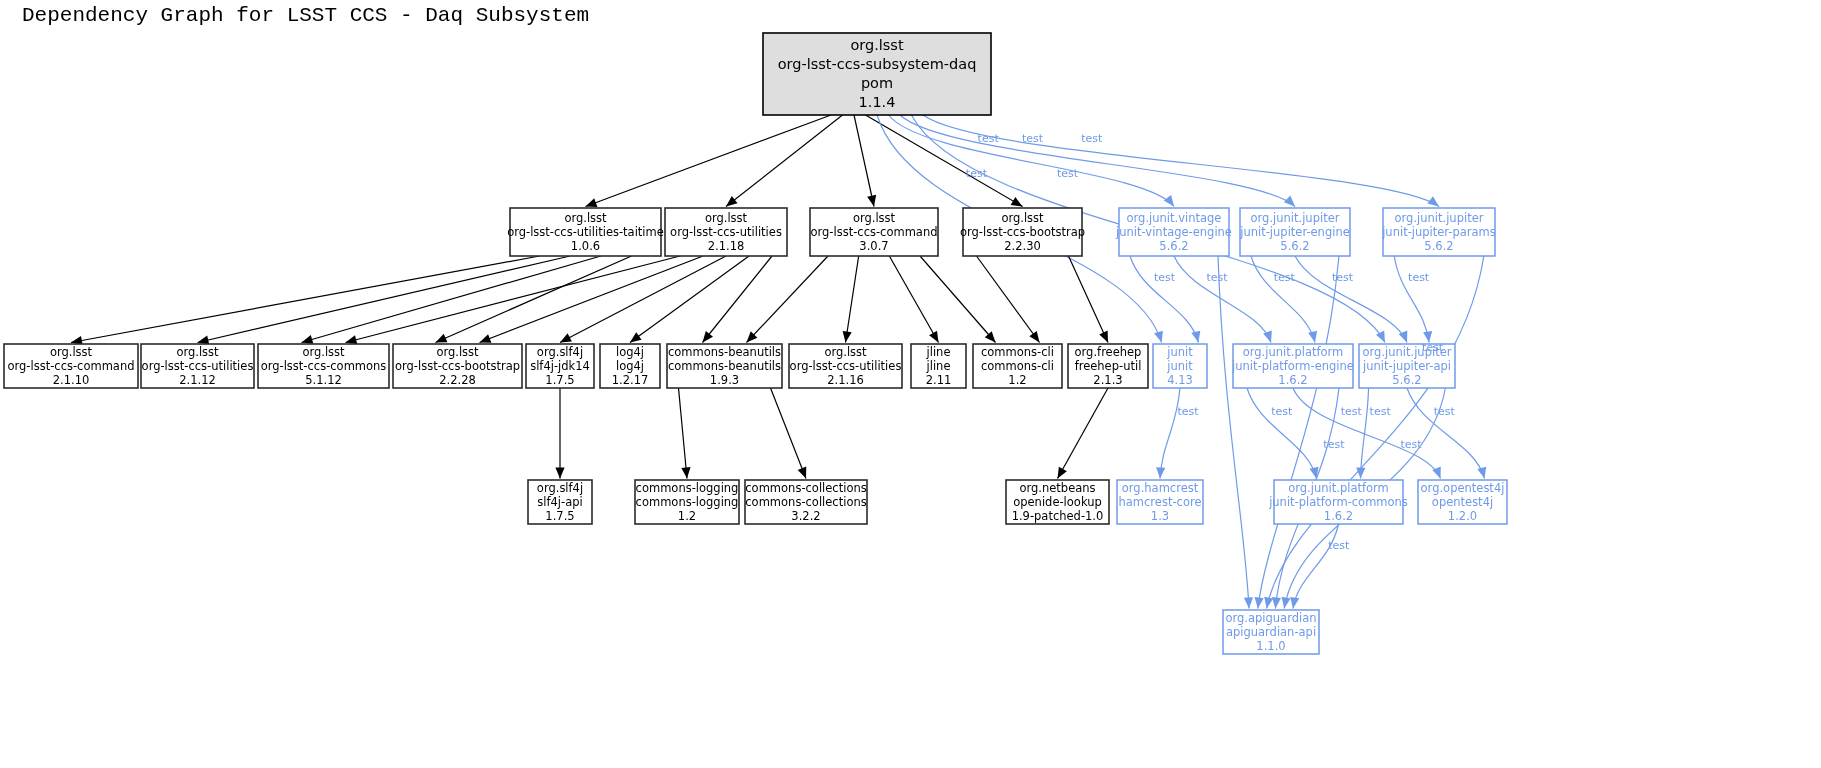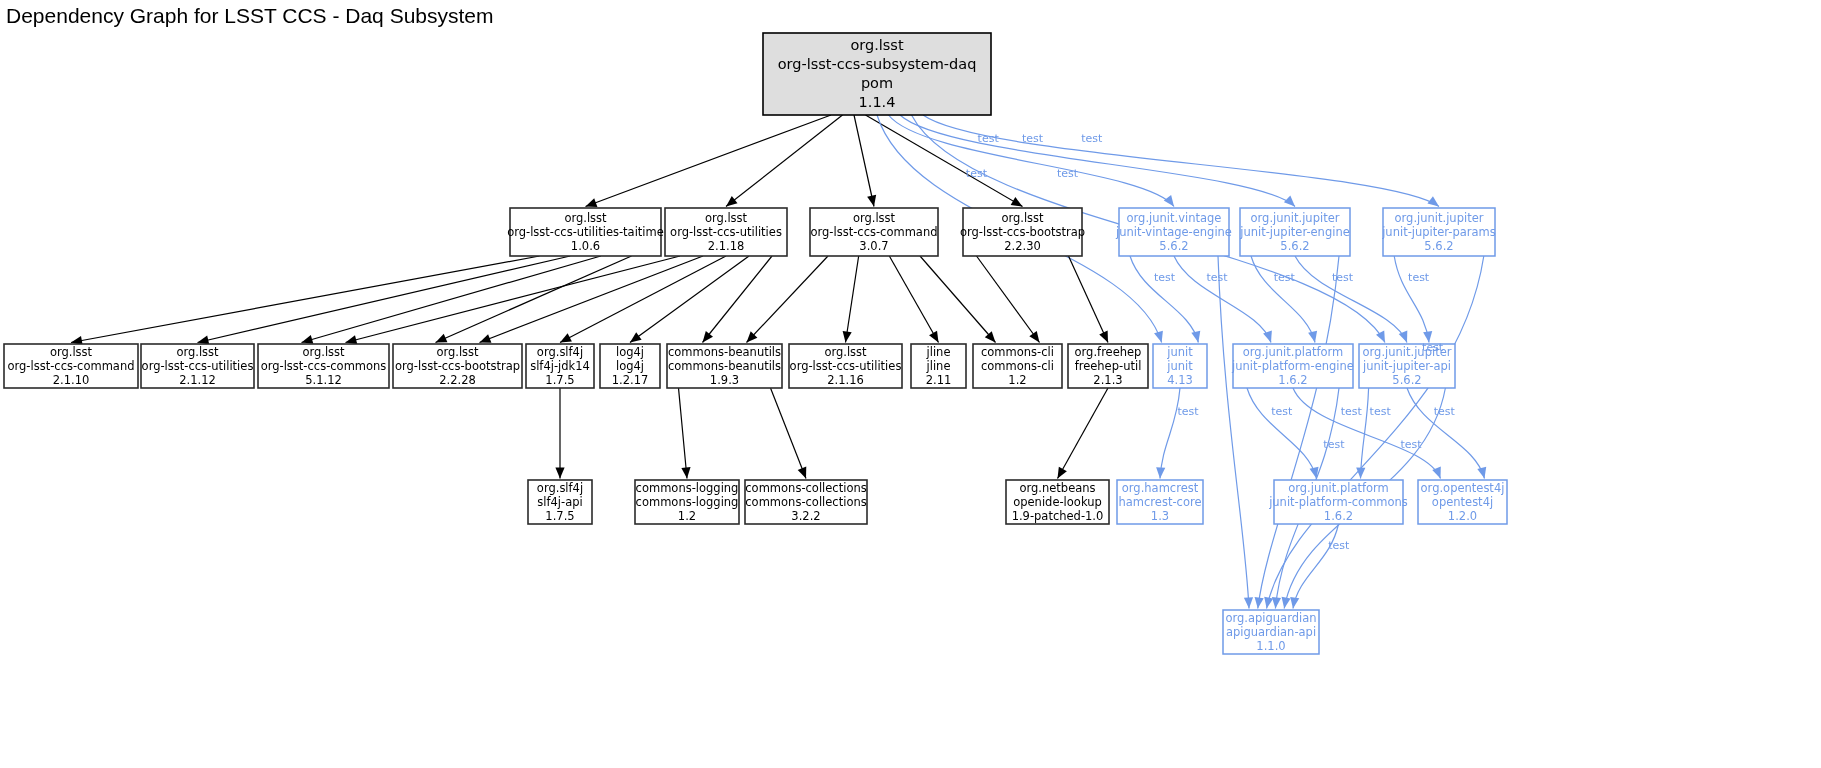--- a/index.html
+++ b/index.html
@@ -1,20 +1,20 @@
 <!DOCTYPE html>
 <html><head>
 <meta charset="utf-8">
 <style>
   html,body{margin:0;padding:0;background:#ffffff;}
   body{width:1821px;height:768px;overflow:hidden;
        font-family:"DejaVu Sans",sans-serif;}
   #page-title{
-    position:absolute;left:6px;top:4px;
-    font-family:Liberation Sans, sans-serif;
+    position:absolute;left:22px;top:4px;
+    font-family:Liberation Mono, monospace;
     font-size:21px;color:#000;white-space:nowrap;
   }
   #graph{position:absolute;left:0;top:0;width:1821px;height:768px;}
   .node-box{fill:#ffffff;stroke:#2b2b2b;stroke-width:1.6;}
   .node-box.root{fill:#dedede;stroke:#000000;stroke-width:1.6;}
   .node-box.test{fill:#ffffff;stroke:#6f9ae8;stroke-width:1.5;}
   .node-text{font-family:"DejaVu Sans",sans-serif;font-size:11.5px;
              fill:#000000;text-anchor:middle;dominant-baseline:middle;}
   .node-text.root-text{font-size:14.5px;}
   .node-text.test-text{fill:#6f9ae8;}

